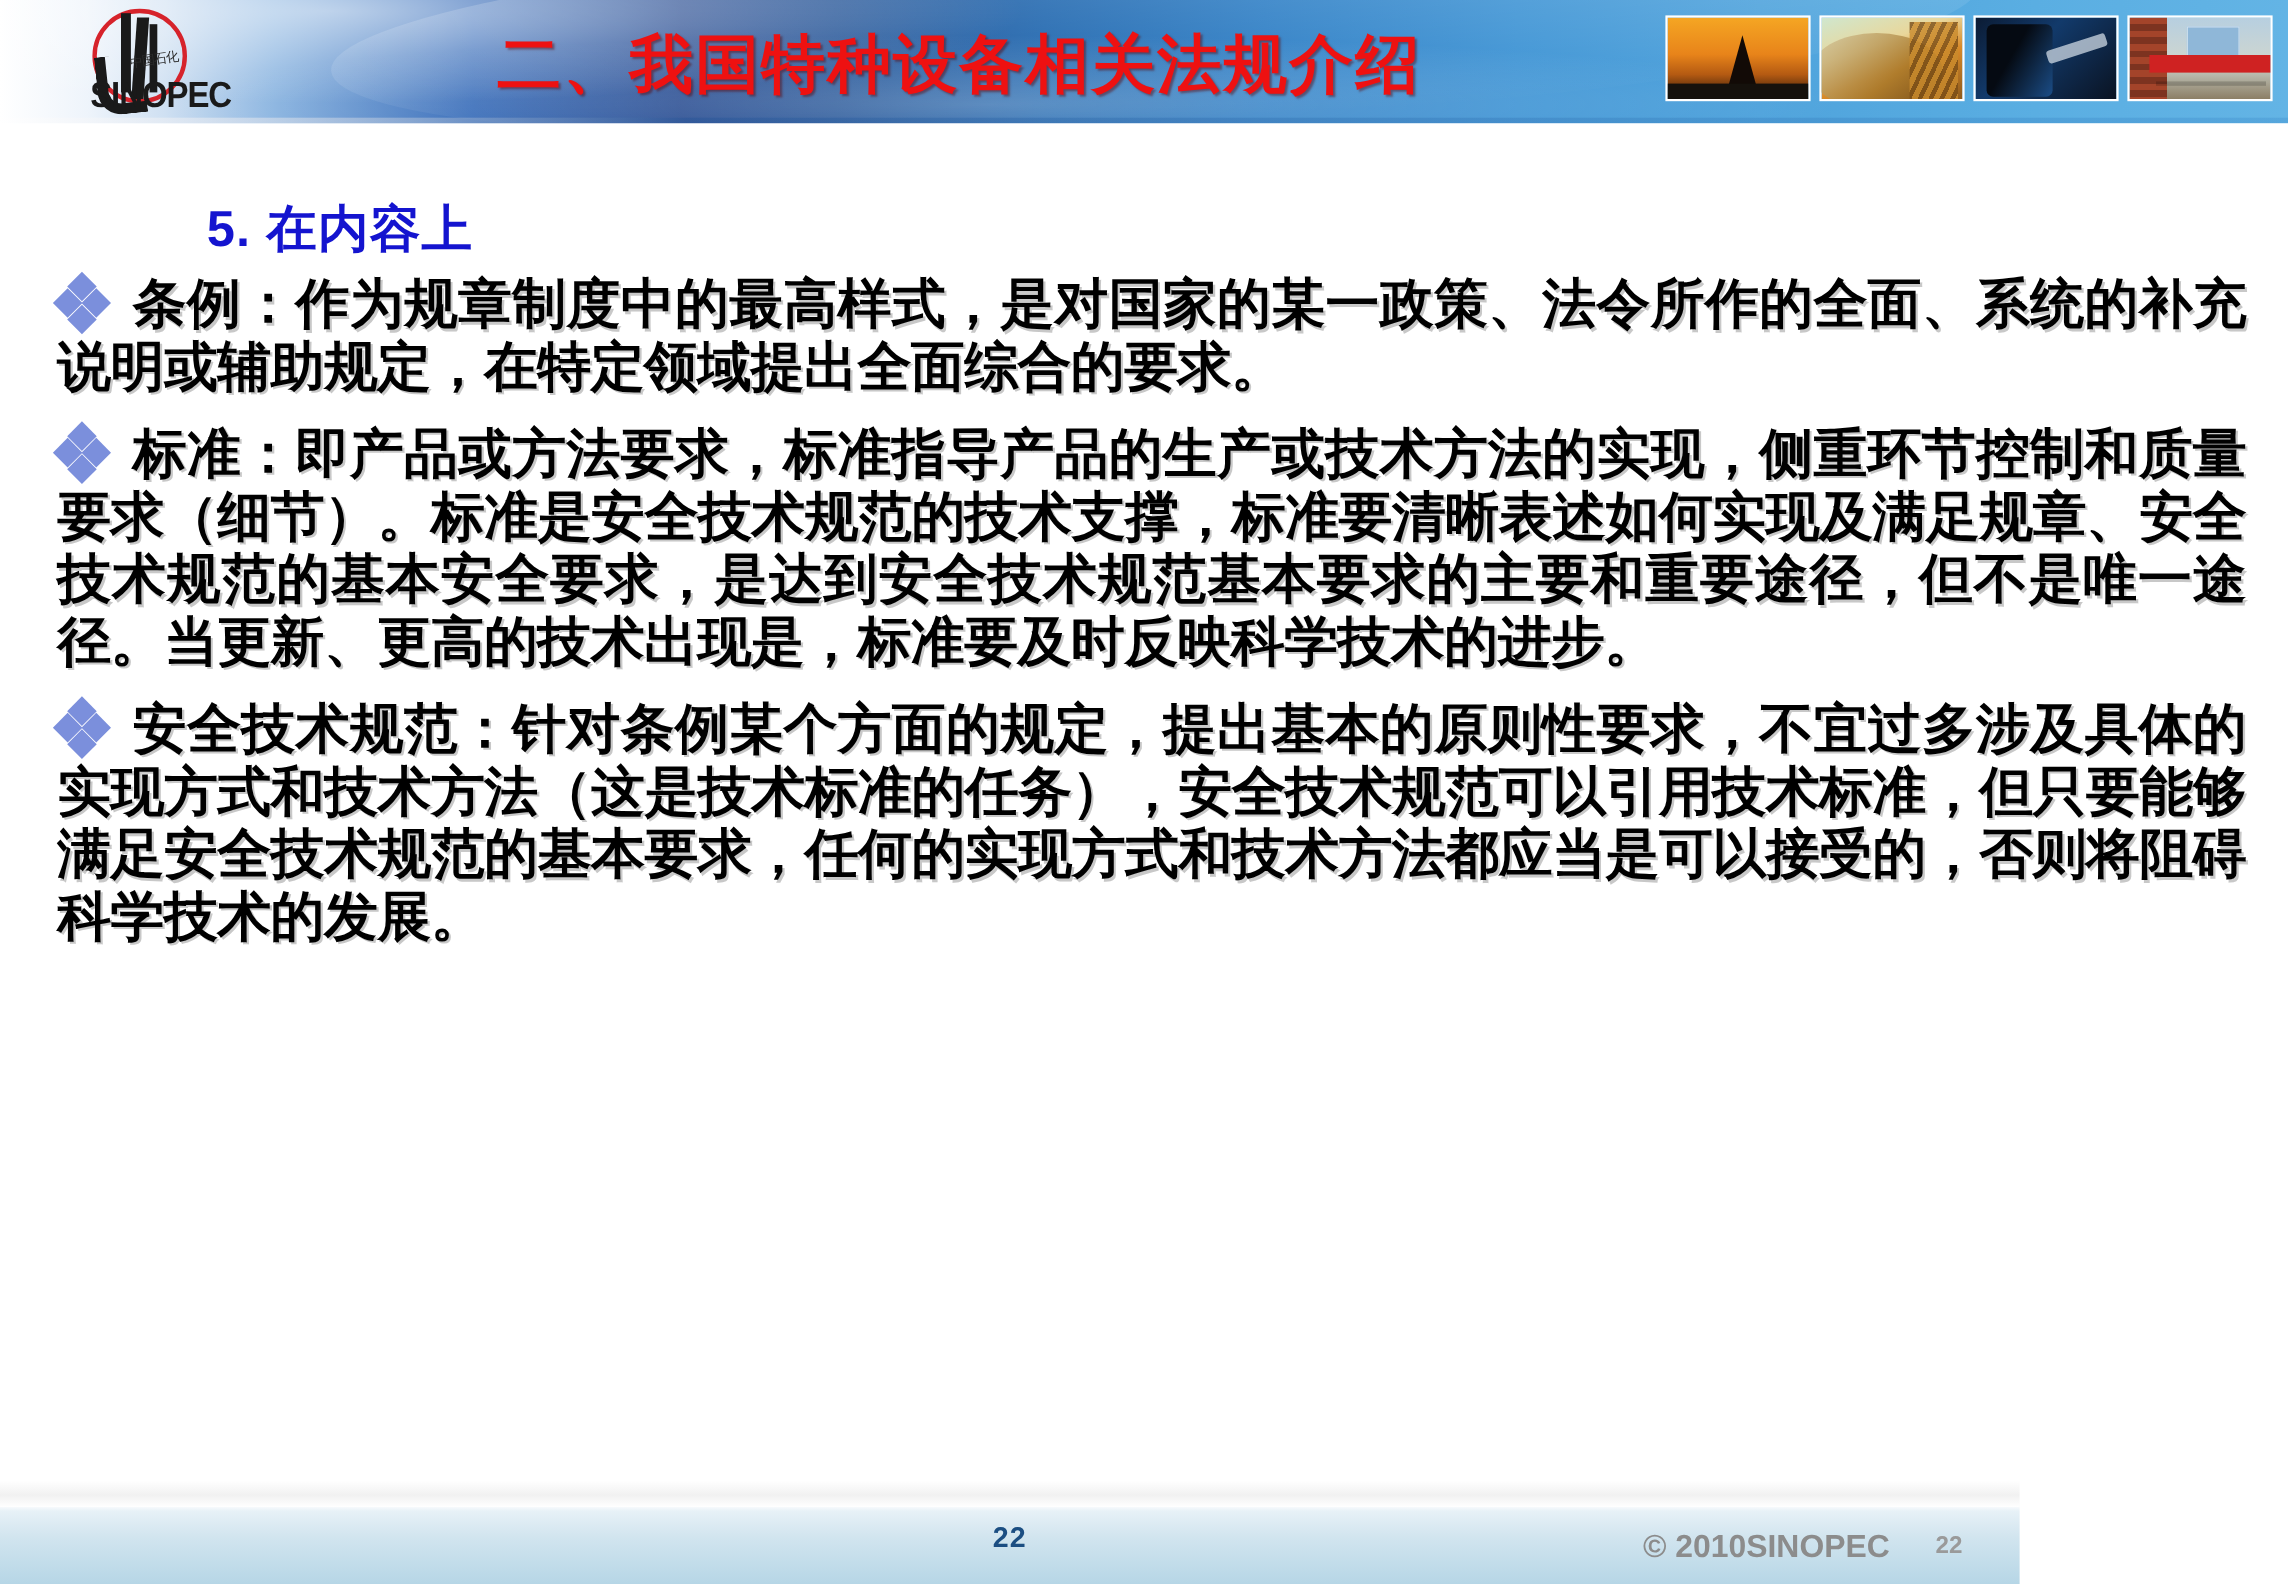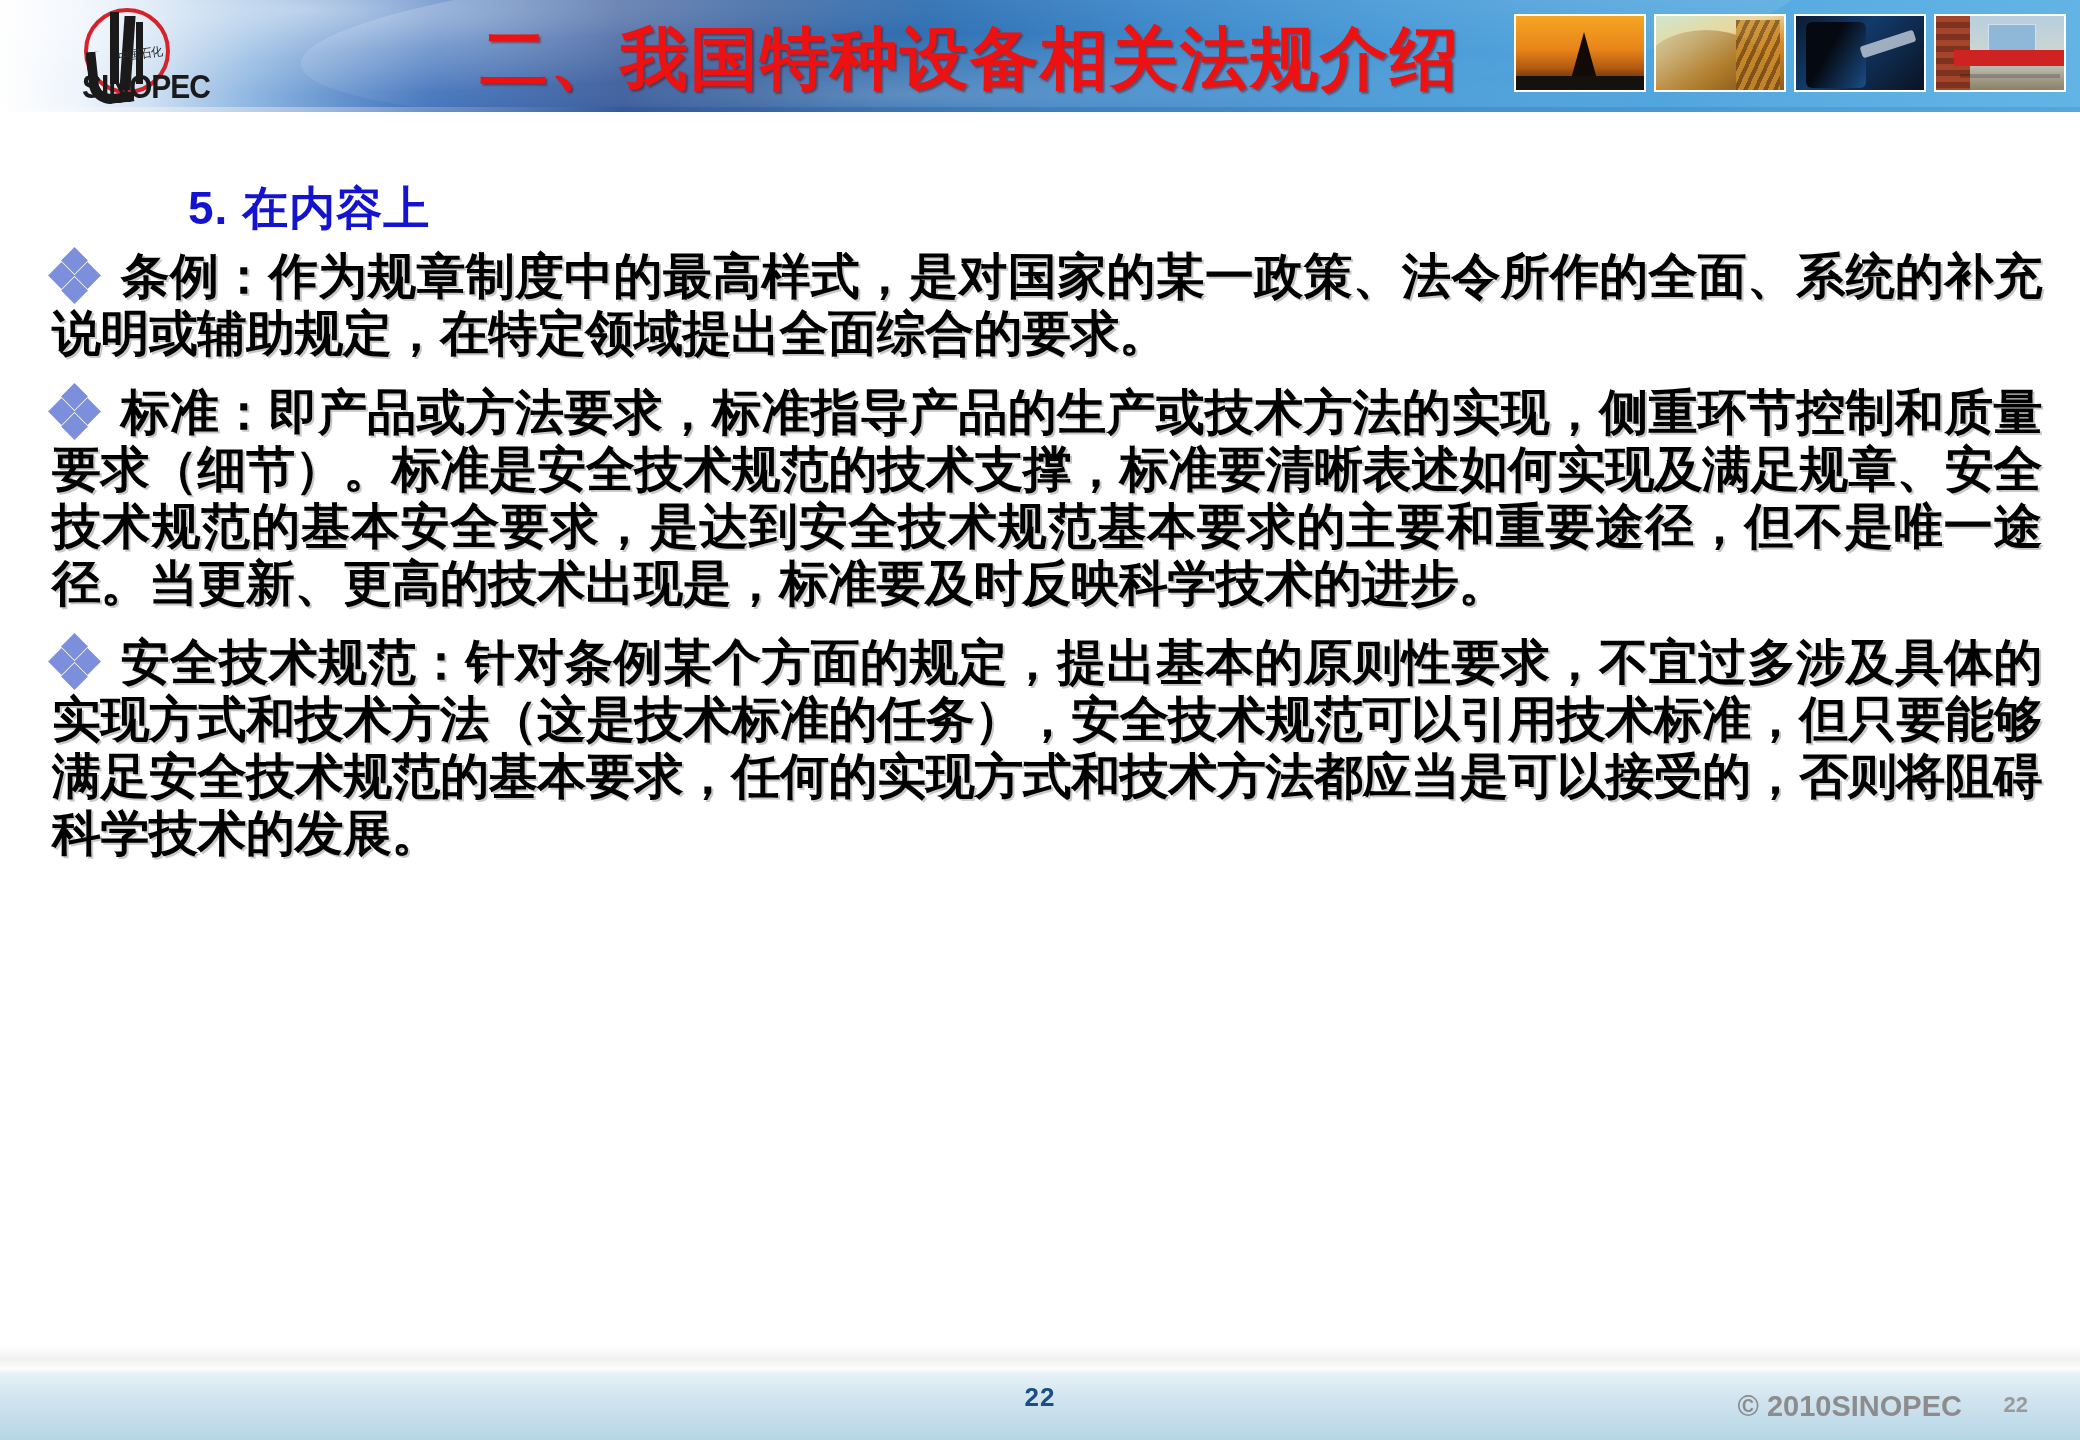--- a/index.html
+++ b/index.html
@@ -75,24 +75,24 @@
   .logo .word{
     position:absolute;left:22px;top:70px;width:130px;
     font-size:30px;font-weight:bold;color:#1a1a1a;
     letter-spacing:-1px;line-height:30px;
     font-family:"Liberation Sans",sans-serif;
     transform:scaleY(1.1);
   }
 
   
   .hdr-title{
-    position:absolute;left:480px;top:10px;width:1100px;height:98px;
+    position:absolute;left:452px;top:10px;width:1100px;height:98px;
     display:flex;align-items:center;
     font-family:"Liberation Serif","DejaVu Serif",serif;
-    font-weight:bold;font-size:68px;color:#ee1111;
+    font-weight:bold;font-size:58px;color:#ee1111;
     letter-spacing:2px;
     text-shadow:2px 2px 2px rgba(90,0,0,.45);
     white-space:nowrap;
     text-align:right;
   }
 
   
   .thumbs{
     position:absolute;right:14px;top:14px;height:82px;
     display:flex;gap:8px;
@@ -163,21 +163,21 @@
   .dia i.a{left:13px;top:-2px;}
   .dia i.b{left:0px;top:13px;}
   .dia i.c{left:26px;top:13px;}
   .dia i.d{left:13px;top:28px;}
 
   .p2{margin-top:22px;}
   .p3{margin-top:22px;}
 
   
   .footer{
-    position:absolute;left:0;bottom:0;width:2080px;height:72px;
+    position:absolute;left:0;bottom:0;width:1836px;height:72px;
     background:linear-gradient(180deg,#ffffff 0%,#e7f1f7 8%,#d2e5ef 40%,#b6d6e6 100%);
   }
   .footer:before{
     content:"";position:absolute;left:0;top:-22px;width:100%;height:24px;
     background:linear-gradient(180deg,#ffffff 0%,#f1f1f1 55%,#ffffff 100%);
   }
   .pg-center{
     position:absolute;left:0;right:0;top:14px;text-align:center;
     font-size:26px;font-weight:bold;color:#1b4e82;
     font-family:"Liberation Sans",sans-serif;

